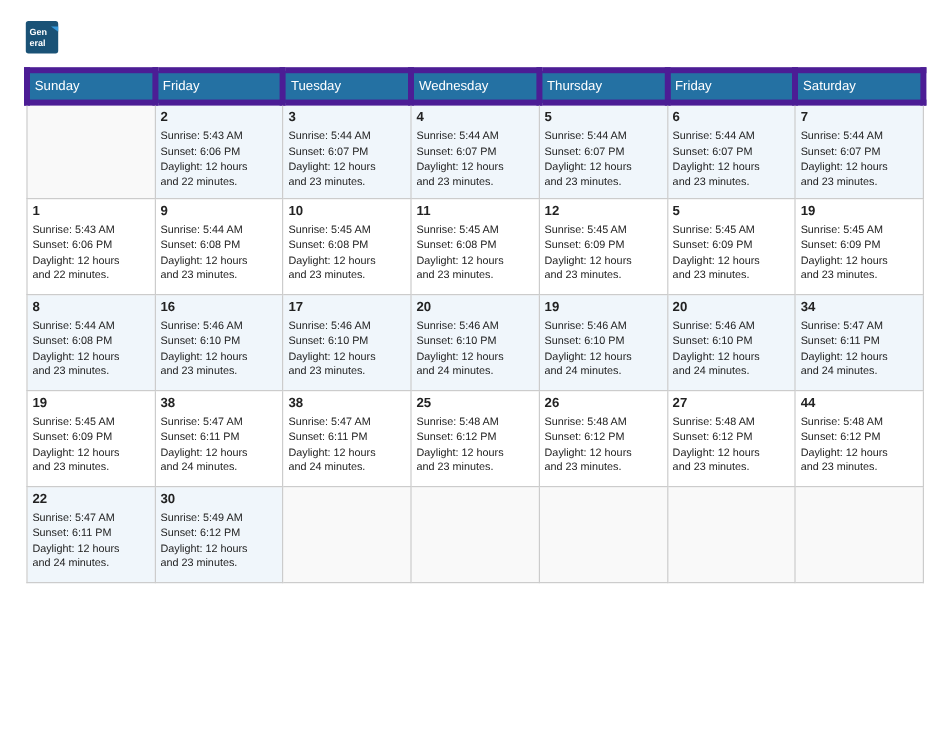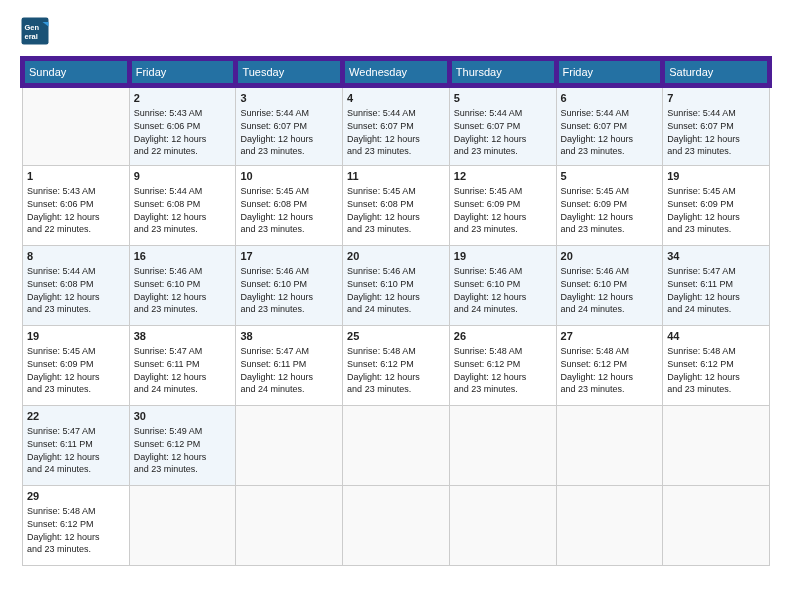--- a/index.html
+++ b/index.html
@@ -165,24 +165,15 @@
         </tr>
         <tr>
           <td><span class="day-num">22</span><span>Sunrise: 5:47 AM</span><br><span>Sunset: 6:11 PM</span><br><span>Daylight: 12 hours</span><br><span>and 24 minutes.</span></td>
           <td><span class="day-num">30</span><span>Sunrise: 5:49 AM</span><br><span>Sunset: 6:12 PM</span><br><span>Daylight: 12 hours</span><br><span>and 23 minutes.</span></td>
           <td class="empty-cell"></td>
           <td class="empty-cell"></td>
           <td class="empty-cell"></td>
           <td class="empty-cell"></td>
           <td class="empty-cell"></td>
         </tr>
-        <tr>
-          <td><span class="day-num">29</span><span>Sunrise: 5:48 AM</span><br><span>Sunset: 6:12 PM</span><br><span>Daylight: 12 hours</span><br><span>and 23 minutes.</span></td>
-          <td class="empty-cell"></td>
-          <td class="empty-cell"></td>
-          <td class="empty-cell"></td>
-          <td class="empty-cell"></td>
-          <td class="empty-cell"></td>
-          <td class="empty-cell"></td>
-        </tr>
       </tbody>
   </table>
 </div>
 
 </body></html>

